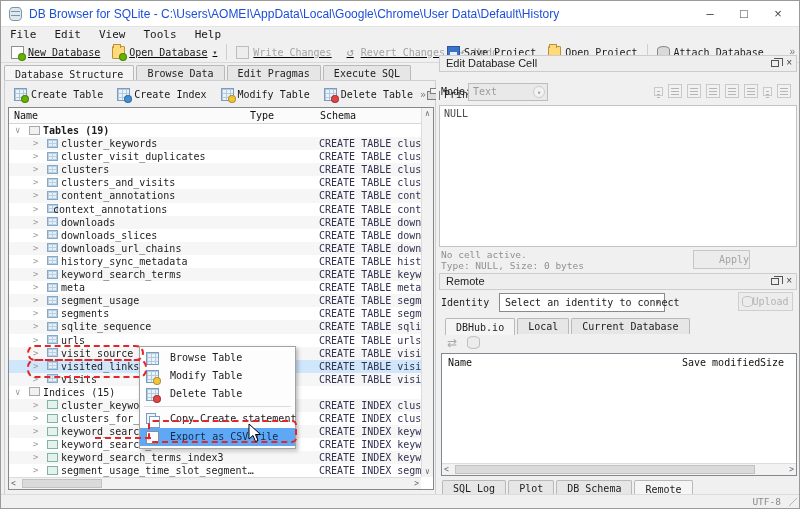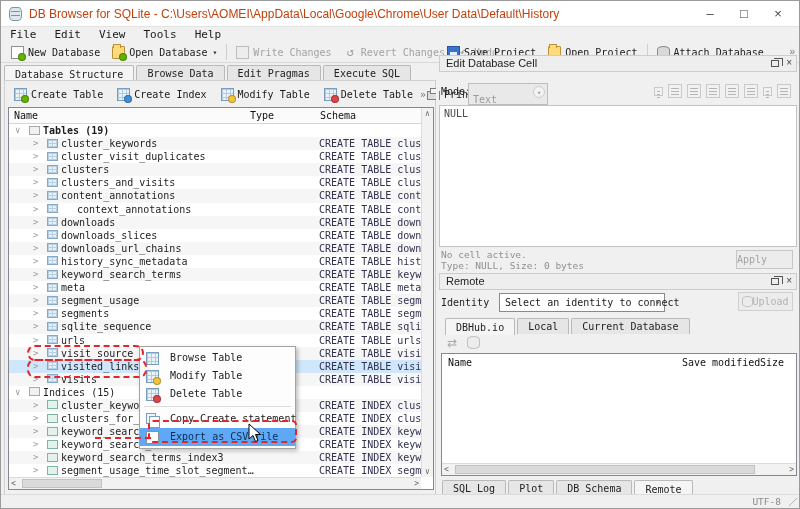--- a/index.html
+++ b/index.html
@@ -5,21 +5,21 @@
   html,body{margin:0;padding:0;background:#d4d4d4;}
   *{box-sizing:border-box;}
   #window{position:relative;width:800px;height:509px;background:#f0f0f0;border:1px solid #9a9a9a;
           font-family:"Liberation Sans", sans-serif;overflow:hidden;}
   .m{font-family:"DejaVu Sans Mono", monospace;}
   
   #titlebar{position:absolute;left:0;top:0;width:100%;height:26px;background:#ffffff;border-bottom:1px solid #e3e3e3;}
   #app-icon{position:absolute;left:8px;top:6px;width:13px;height:14px;background:#dfe7ee;border:1px solid #7d93a8;border-radius:4px/5px;}
   #app-icon::before{content:"";position:absolute;left:1px;right:1px;top:3px;height:1px;background:#7d93a8;}
   #app-icon::after{content:"";position:absolute;left:1px;right:1px;top:7px;height:1px;background:#7d93a8;}
-  #title-text{position:absolute;left:28px;top:6px;font-size:12px;color:#c2410c;white-space:nowrap;}
+  #title-text{position:absolute;left:28px;top:6px;font-size:12px;color:#1d4ed8;white-space:nowrap;}
   .wbtn{position:absolute;top:0;width:34px;height:25px;text-align:center;line-height:25px;font-size:13px;color:#444;}
   
   #menubar{position:absolute;left:0;top:26px;width:100%;height:15px;background:#f0f0f0;font-size:11px;}
   .menu-item{display:inline-block;padding:0 9px;color:#1a1a1a;line-height:15px;}
   
   #toolbar{position:absolute;left:0;top:41px;width:100%;height:21px;background:#f0f0f0;border-bottom:1px solid #d9d9d9;}
   .tb-group{position:absolute;top:0;height:20px;display:flex;align-items:center;}
   .tb-btn{display:flex;align-items:center;gap:4px;padding:2px 6px;font-size:10px;color:#1a1a1a;white-space:nowrap;}
   .tb-btn.disabled{color:#a3a3a3;}
   .tb-sep{width:1px;height:16px;background:#cfcfcf;margin:0 3px;}
@@ -92,30 +92,30 @@
   #splitter{position:absolute;left:435px;top:62px;width:3px;bottom:14px;background:#f0f0f0;}
   
   .dock-header{position:absolute;left:438px;width:358px;height:17px;background:#eeeeee;border:1px solid #cccccc;
                font-size:11px;color:#222;padding:1px 6px;}
   .dock-btns{position:absolute;right:4px;top:2px;display:flex;gap:7px;align-items:center;}
   .float-ic{position:relative;width:8px;height:7px;border:1px solid #555;background:#eee;}
   .float-ic::before{content:"";position:absolute;left:2px;top:-3px;width:8px;height:7px;border:1px solid #555;border-left:none;border-bottom:none;}
   .close-ic{font-size:10px;color:#444;line-height:10px;}
   
   #mode-row{position:absolute;left:438px;top:80px;width:358px;height:24px;font-size:10px;color:#222;}
-  #mode-select{position:absolute;left:29px;top:2px;width:80px;height:18px;background:#e9e9e9;border:1px solid #bdbdbd;color:#9a9a9a;padding:10px 4px;}
+  #mode-select{position:absolute;left:29px;top:2px;width:80px;height:18px;background:#e9e9e9;border:1px solid #bdbdbd;color:#9a9a9a;padding:2px 4px;}
   #mode-select .sel-arrow{position:absolute;right:2px;top:2px;width:12px;height:12px;background:#f3f3f3;border:1px solid #cdcdcd;border-radius:50%;font-size:7px;text-align:center;line-height:12px;color:#9a9a9a;}
   #cell-toolbar{position:absolute;right:6px;top:3px;display:flex;gap:5px;}
   .cticon{width:14px;height:14px;background:#f1f1f1;border:1px solid #c9c9c9;position:relative;}
   .cticon::after{content:"";position:absolute;left:2px;top:3px;right:2px;height:1px;background:#b5b5b5;box-shadow:0 3px 0 #b5b5b5,0 6px 0 #b5b5b5;}
   .cticon.small{width:9px;height:9px;margin-top:3px;}
   #cell-editor{position:absolute;left:438px;top:104px;width:358px;height:142px;background:#ffffff;border:1px solid #c3c3c3;font-size:10px;color:#4a4a4a;padding:2px 4px;}
   #cell-status{position:absolute;left:440px;top:248px;width:290px;font-size:9.5px;color:#8f8f8f;line-height:11px;}
-  #apply-btn{position:absolute;left:735px;top:249px;width:57px;height:19px;background:#ececec;border:1px solid #c6c6c6;
-             color:#a5a5a5;font-size:10px;text-align:left;line-height:17px;}
+  #apply-btn{position:absolute;left:692px;top:249px;width:57px;height:19px;background:#ececec;border:1px solid #c6c6c6;
+             color:#a5a5a5;font-size:10px;text-align:right;line-height:17px;}
   
   #identity-row{position:absolute;left:438px;top:290px;width:358px;height:24px;font-size:10px;color:#222;}
   #identity-select{position:absolute;left:60px;top:2px;width:166px;height:19px;background:#ffffff;border:1px solid #8a8a8a;padding:3px 5px;white-space:nowrap;}
   #identity-select .sel-caret{position:absolute;right:4px;top:4px;font-size:8px;color:#555;}
   #upload-btn{position:absolute;left:737px;top:291px;width:55px;height:19px;background:#ececec;border:1px solid #cfcfcf;
               color:#b3b3b3;font-size:10px;text-align:center;line-height:17px;}
   #upload-btn .icon{position:absolute;left:3px;top:3px;width:11px;height:11px;}
   #remote-tabs{position:absolute;left:444px;top:315px;height:18px;display:flex;align-items:flex-end;font-size:10px;}
   #remote-iconrow{position:absolute;left:446px;top:335px;display:flex;gap:10px;color:#a9a9a9;font-size:12px;}
   #remote-table{position:absolute;left:440px;top:352px;width:356px;height:123px;background:#ffffff;border:1px solid #828790;font-size:10px;}
@@ -137,21 +137,21 @@
     <div id="app-icon"></div>
     <div id="title-text">DB Browser for SQLite - C:\Users\AOMEI\AppData\Local\Google\Chrome\User Data\Default\History</div>
     <div class="wbtn" style="right:72px;">–</div>
     <div class="wbtn" style="right:38px;">□</div>
     <div class="wbtn" style="right:4px;">×</div>
   </div>
 
   <div id="menubar" class="m"><span class="menu-item">File</span><span class="menu-item">Edit</span><span class="menu-item">View</span><span class="menu-item">Tools</span><span class="menu-item">Help</span></div>
 
   <div id="toolbar">
-    <div class="tb-group m" id="tb-left" style="left:4px;">
+    <div class="tb-group m" id="tb-left" style="left:4px;text-decoration:underline;">
         <span class="tb-btn">
           <span class="icon ic-doc badge badge-green"></span>
           <span>New Database</span>
         </span>
         <span class="tb-btn">
           <span class="icon ic-folder badge badge-green"></span>
           <span>Open Database</span>
           <span class="tb-caret">▾</span>
         </span>
         <span class="tb-sep"></span>
@@ -256,21 +256,21 @@
         </div>
         <div class="trow alt">
           <span class="expander" style="left: 24px;">&gt;</span>
           <span class="node-icon n-table" style="left: 38px;"></span>
           <span class="tname" style="left: 52px;">content_annotations</span>
           <span class="tschema">CREATE TABLE conte</span>
         </div>
         <div class="trow">
           <span class="expander" style="left: 24px;">&gt;</span>
           <span class="node-icon n-table" style="left: 38px;"></span>
-          <span class="tname" style="left: 68px;">context_annotations</span>
+          <span class="tname" style="left: 44px;">context_annotations</span>
           <span class="tschema">CREATE TABLE conte</span>
         </div>
         <div class="trow alt">
           <span class="expander" style="left: 24px;">&gt;</span>
           <span class="node-icon n-table" style="left: 38px;"></span>
           <span class="tname" style="left: 52px;">downloads</span>
           <span class="tschema">CREATE TABLE downl</span>
         </div>
         <div class="trow">
           <span class="expander" style="left: 24px;">&gt;</span>

